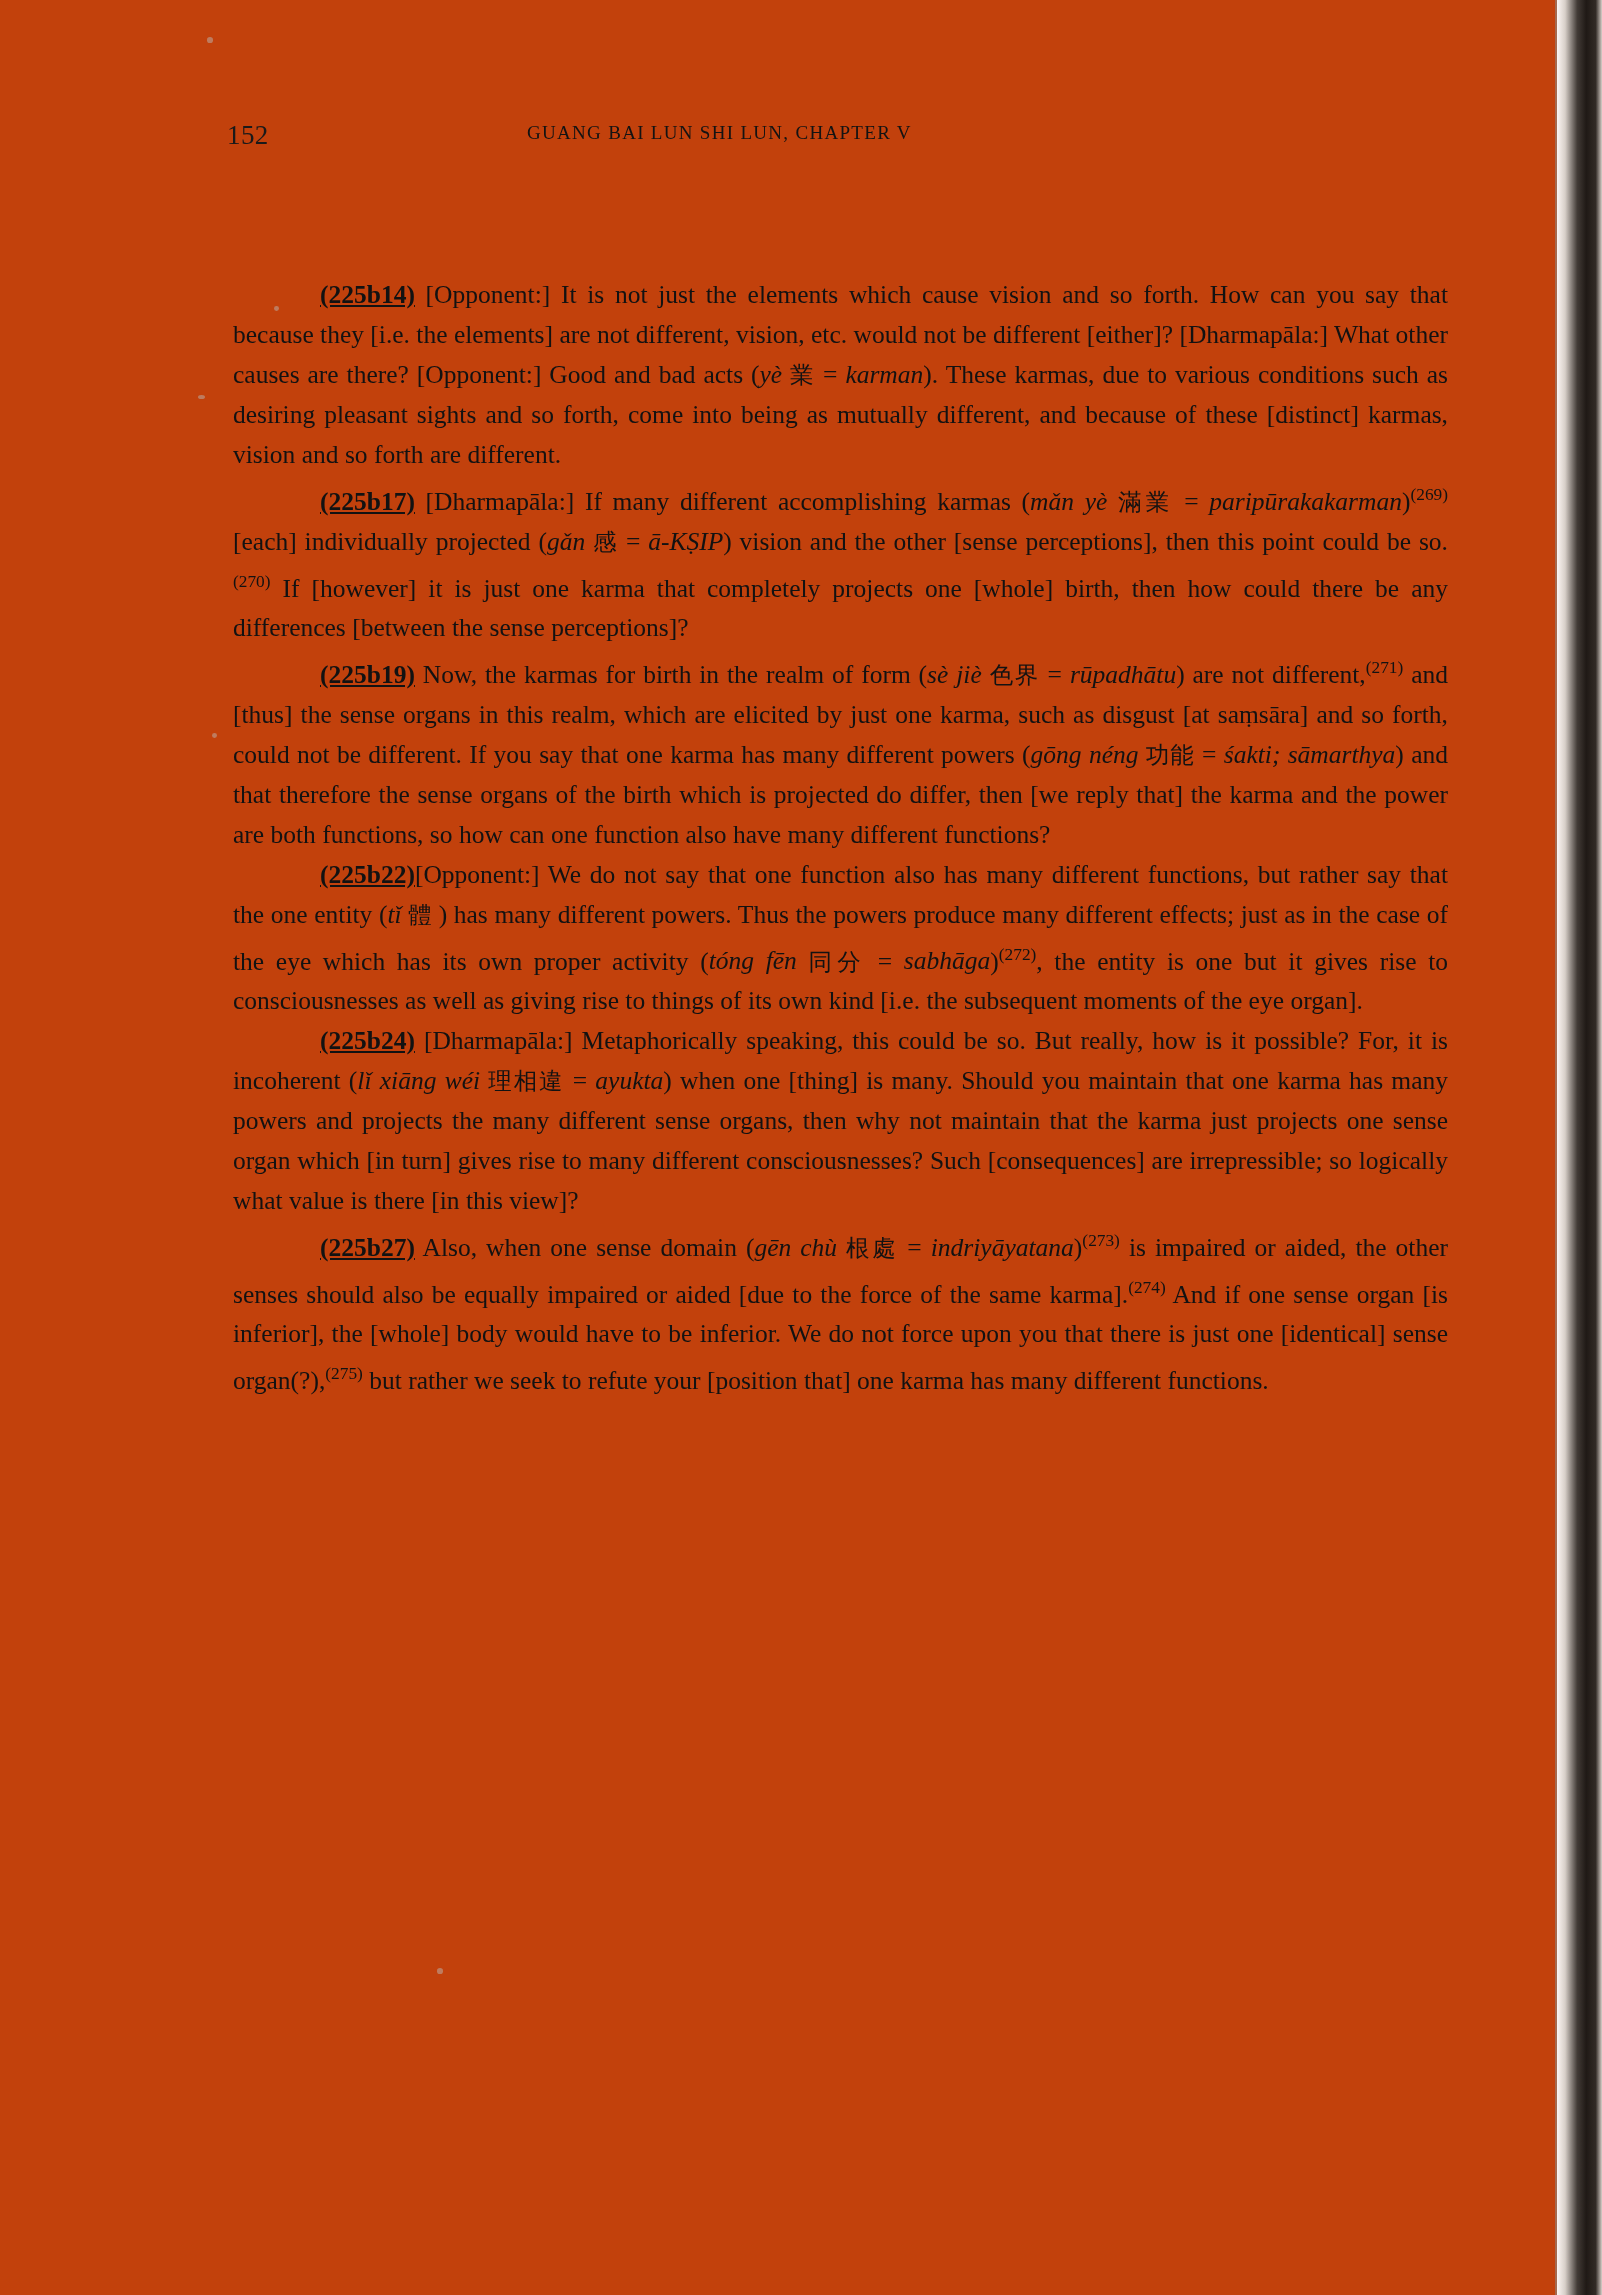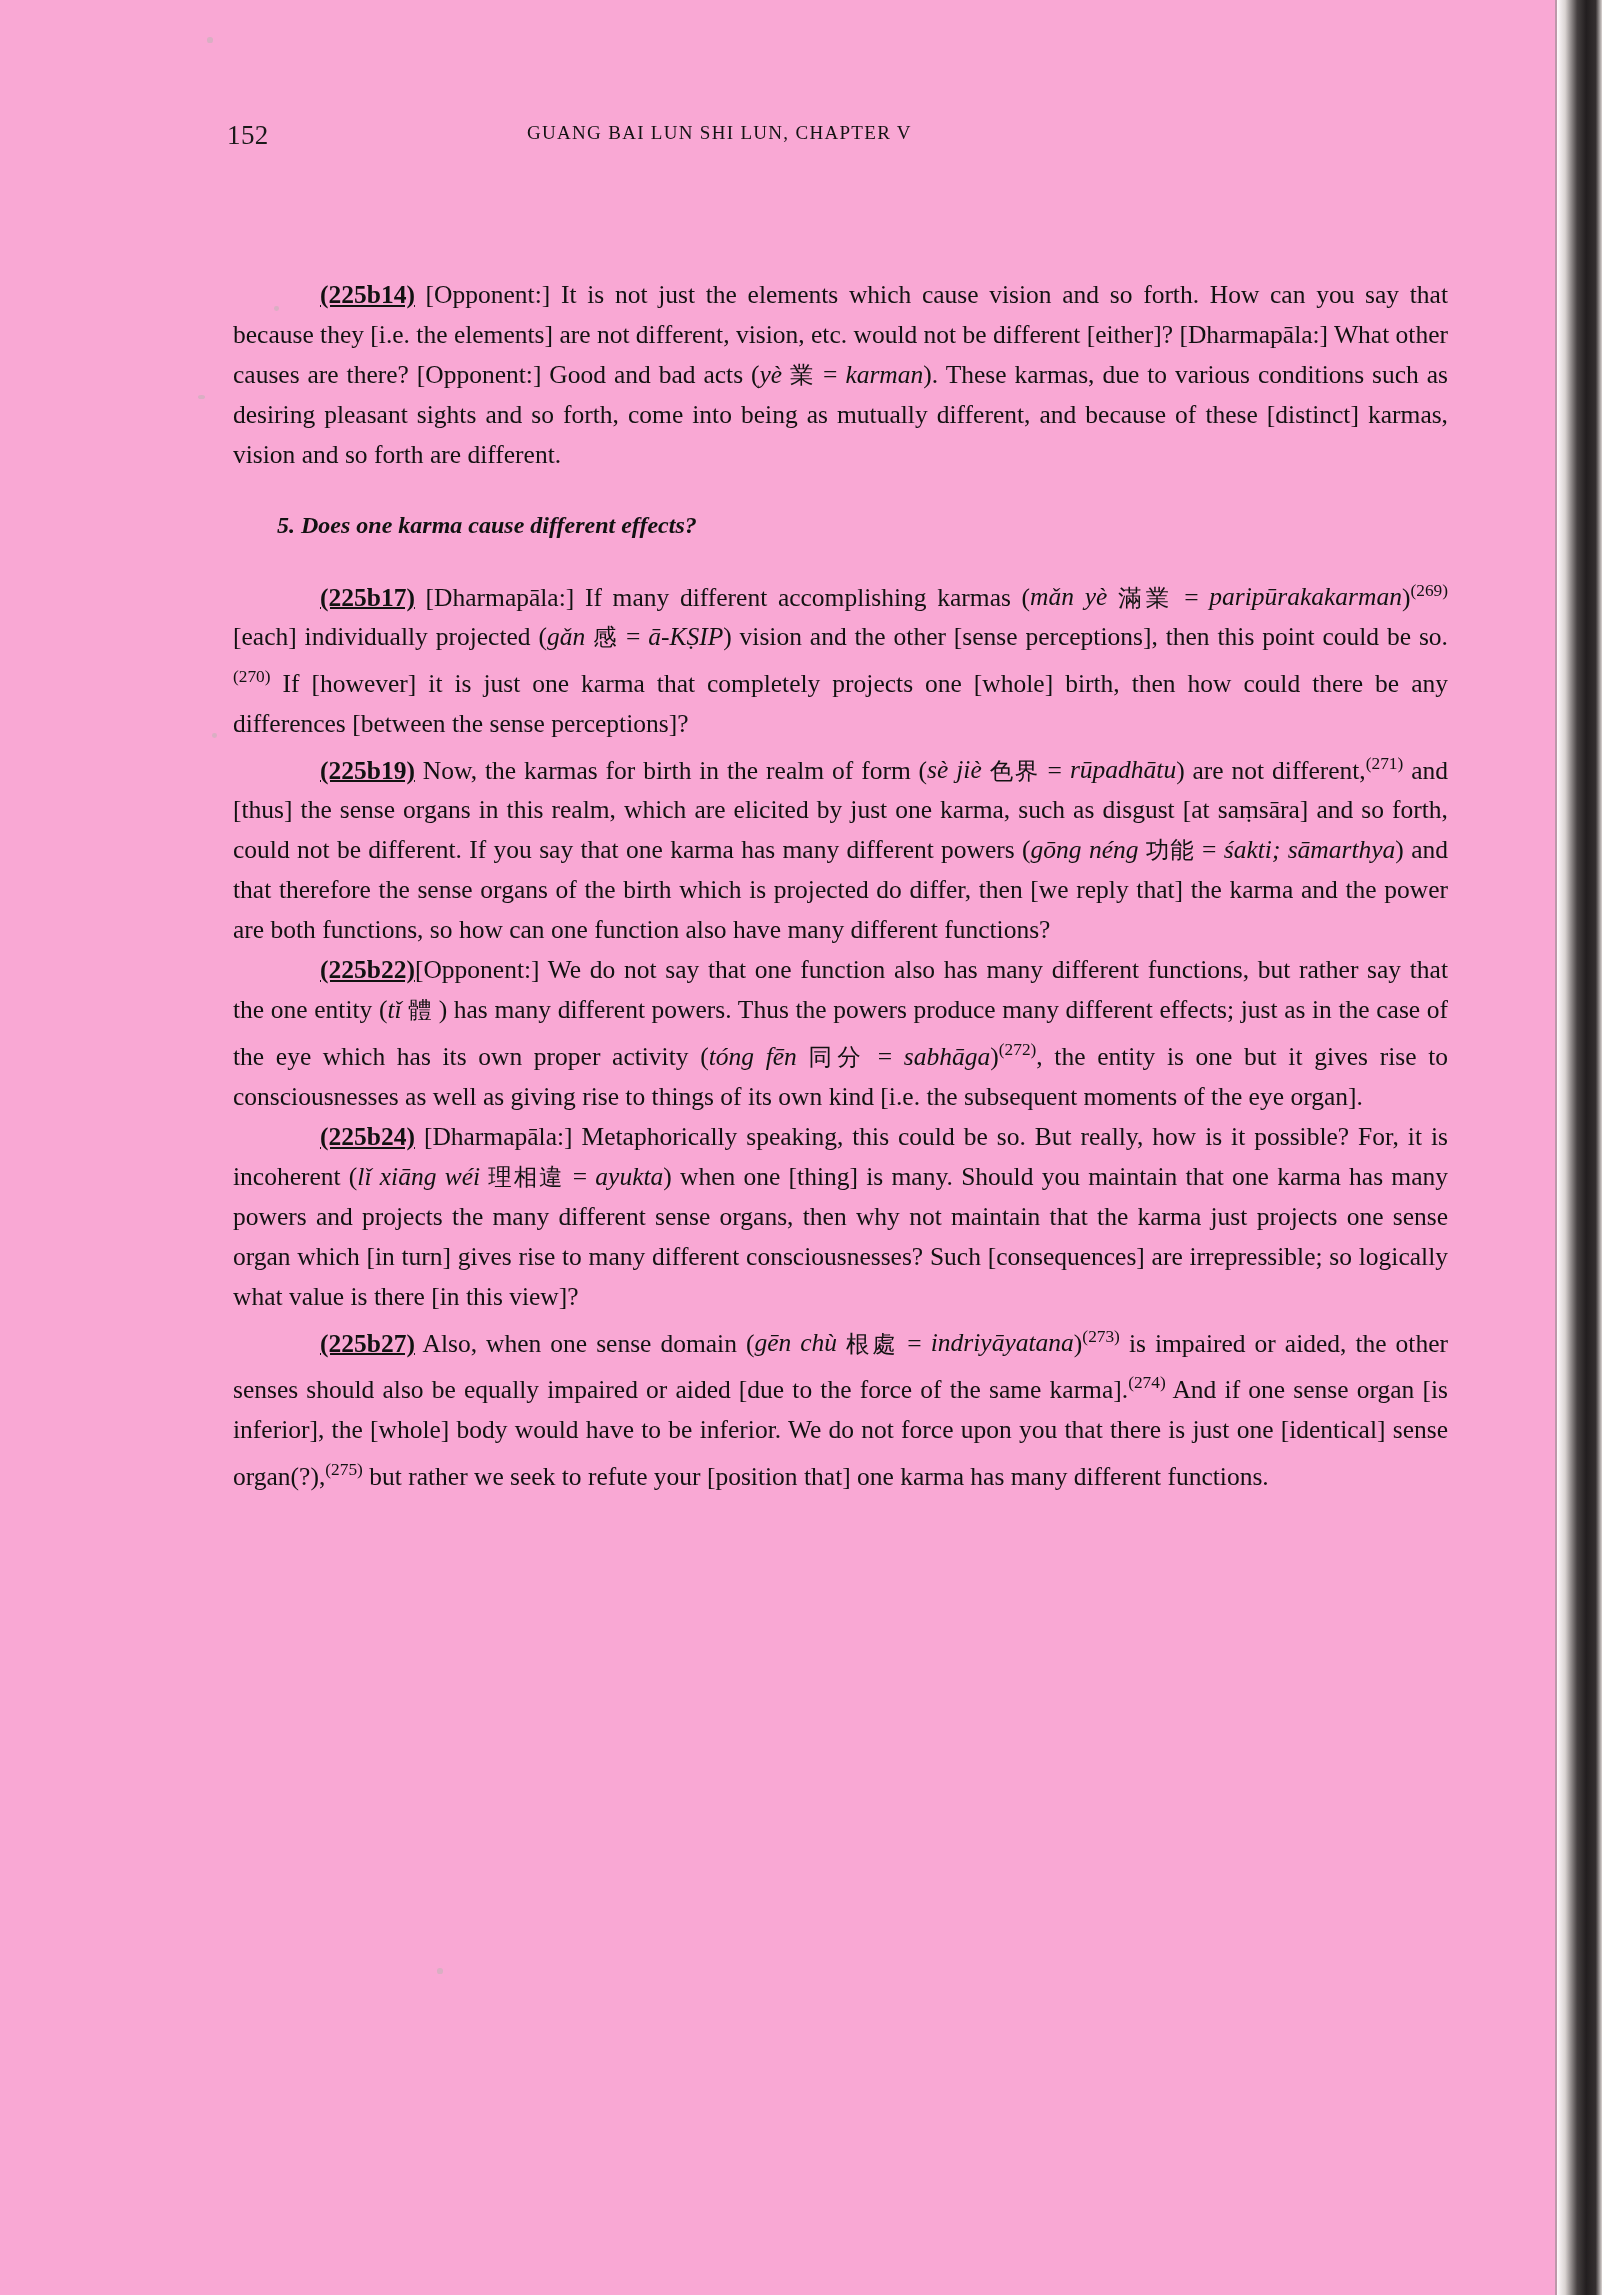--- a/index.html
+++ b/index.html
@@ -7,21 +7,21 @@
     padding: 0;
     background: #ffffff;
   }
   body {
     font-family: "Liberation Serif", serif;
   }
   .page {
     position: relative;
     width: 1602px;
     height: 2295px;
-    background: #f9a8d4;
+    background: #c2410c;
     overflow: hidden;
   }
   
   .scan-edge {
     position: absolute;
     top: 0;
     right: 0;
     width: 45px;
     height: 100%;
     background: linear-gradient(to right, #ffffff 0%, #d8d6d2 18%, #3b3a38 45%, #171716 65%, #2a2927 86%, #d9d7d3 100%);
@@ -133,21 +133,20 @@
     <div class="header">
       <span class="folio">152</span>
       <span class="running-title">GUANG BAI LUN SHI LUN, CHAPTER V</span>
     </div>
 
     <div class="body-col">
 
 
       <p class="para"><span class="cite">(225b14)</span><span> [Opponent:] It is not just the elements which cause vision and so forth. How can you say that because they [i.e. the elements] are not different, vision, etc. would not be different [either]? [Dharmapāla:] What other causes are there? [Opponent:] Good and bad acts (</span><span class="ital">yè</span> <span class="han">業</span><span> = </span><span class="ital">karman</span><span>). These karmas, due to various conditions such as desiring pleasant sights and so forth, come into being as mutually different, and because of these [distinct] karmas, vision and so forth are different.</span></p>
 
-      <div class="subhead second">5. Does one karma cause different effects?</div>
 
       <p class="para"><span class="cite">(225b17)</span><span> [Dharmapāla:] If many different accomplishing karmas (</span><span class="ital">mǎn yè</span> <span class="han">滿業</span><span> = </span><span class="ital">paripūrakakarman</span><span>)</span><span class="sup">(269)</span><span> [each] individually projected (</span><span class="ital">gǎn</span> <span class="han">感</span><span> = </span><span class="ital">ā-KṢIP</span><span>) vision and the other [sense perceptions], then this point could be so.</span><span class="sup">(270)</span><span> If [however] it is just one karma that completely projects one [whole] birth, then how could there be any differences [between the sense perceptions]?</span></p>
 
       <p class="para"><span class="cite">(225b19)</span><span> Now, the karmas for birth in the realm of form (</span><span class="ital">sè jiè</span> <span class="han">色界</span><span>  =  </span><span class="ital">rūpadhātu</span><span>) are not different,</span><span class="sup">(271)</span><span> and [thus] the sense organs in this realm, which are elicited by just one karma, such as disgust [at saṃsāra] and so forth, could not be different. If you say that one karma has many different powers (</span><span class="ital">gōng néng</span> <span class="han">功能</span><span>  =  </span><span class="ital">śakti; sāmarthya</span><span>) and that therefore the sense organs of the birth which is projected do differ, then [we reply that] the karma and the power are both functions, so how can one function also have many different functions?</span></p>
 
       <p class="para"><span class="cite">(225b22)</span><span>[Opponent:] We do not say that one function also has many different functions, but rather say that the one entity (</span><span class="ital">tǐ</span> <span class="han">體</span><span> ) has many different powers. Thus the powers produce many different effects; just as in the case of the eye which has its own proper activity (</span><span class="ital">tóng fēn</span> <span class="han">同分</span><span>  = </span><span class="ital">sabhāga</span><span>)</span><span class="sup">(272)</span><span>, the entity is one but it gives rise to consciousnesses as well as giving rise to things of its own kind [i.e. the subsequent moments of the eye organ].</span></p>
 
       <p class="para"><span class="cite">(225b24)</span><span> [Dharmapāla:] Metaphorically speaking, this could be so. But really, how is it possible? For, it is incoherent (</span><span class="ital">lǐ xiāng wéi</span> <span class="han">理相違</span><span>  =  </span><span class="ital">ayukta</span><span>) when one [thing] is many. Should you maintain that one karma has many powers and projects the many different sense organs, then why not maintain that the karma just projects one sense organ which [in turn] gives rise to many different consciousnesses? Such [consequences] are irrepressible; so logically what value is there [in this view]?</span></p>
 
       <p class="para"><span class="cite">(225b27)</span><span> Also, when one sense domain (</span><span class="ital">gēn chù</span> <span class="han">根處</span><span>  = </span><span class="ital">indriyāyatana</span><span>)</span><span class="sup">(273)</span><span> is impaired or aided, the other senses should also be equally impaired or aided [due to the force of the same karma].</span><span class="sup">(274)</span><span> And if one sense organ [is inferior], the [whole] body would have to be inferior. We do not force upon you that there is just one [identical] sense organ(?),</span><span class="sup">(275)</span><span> but rather we seek to refute your [position that] one karma has many different functions.</span></p>

